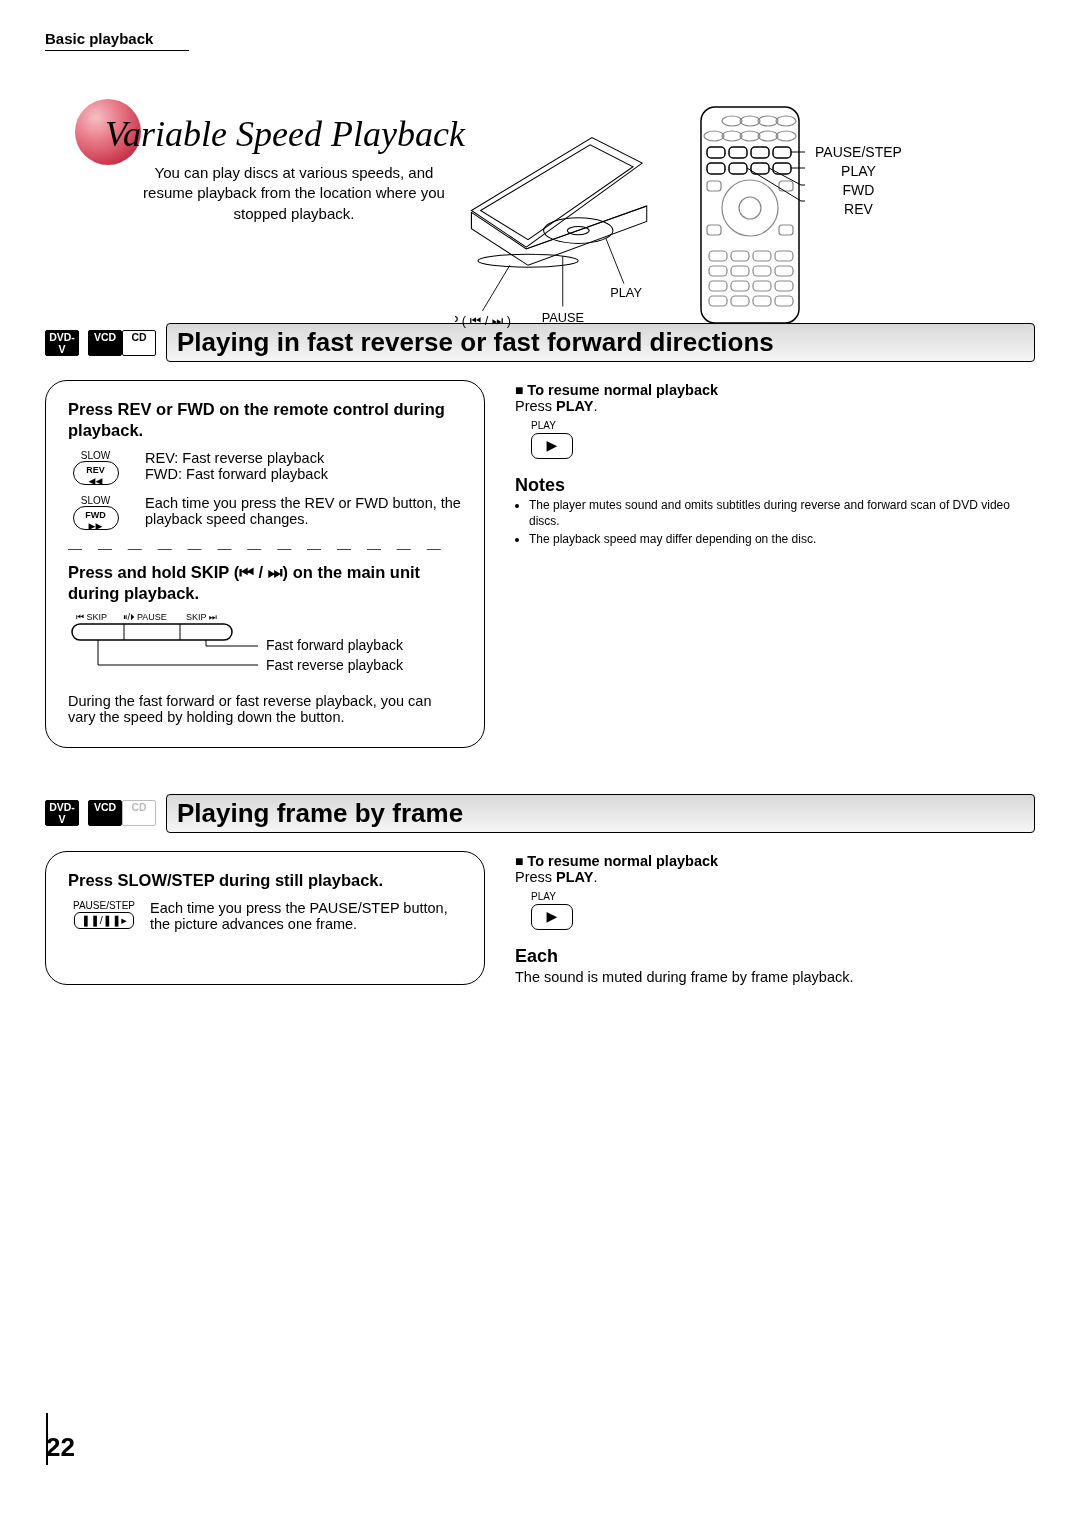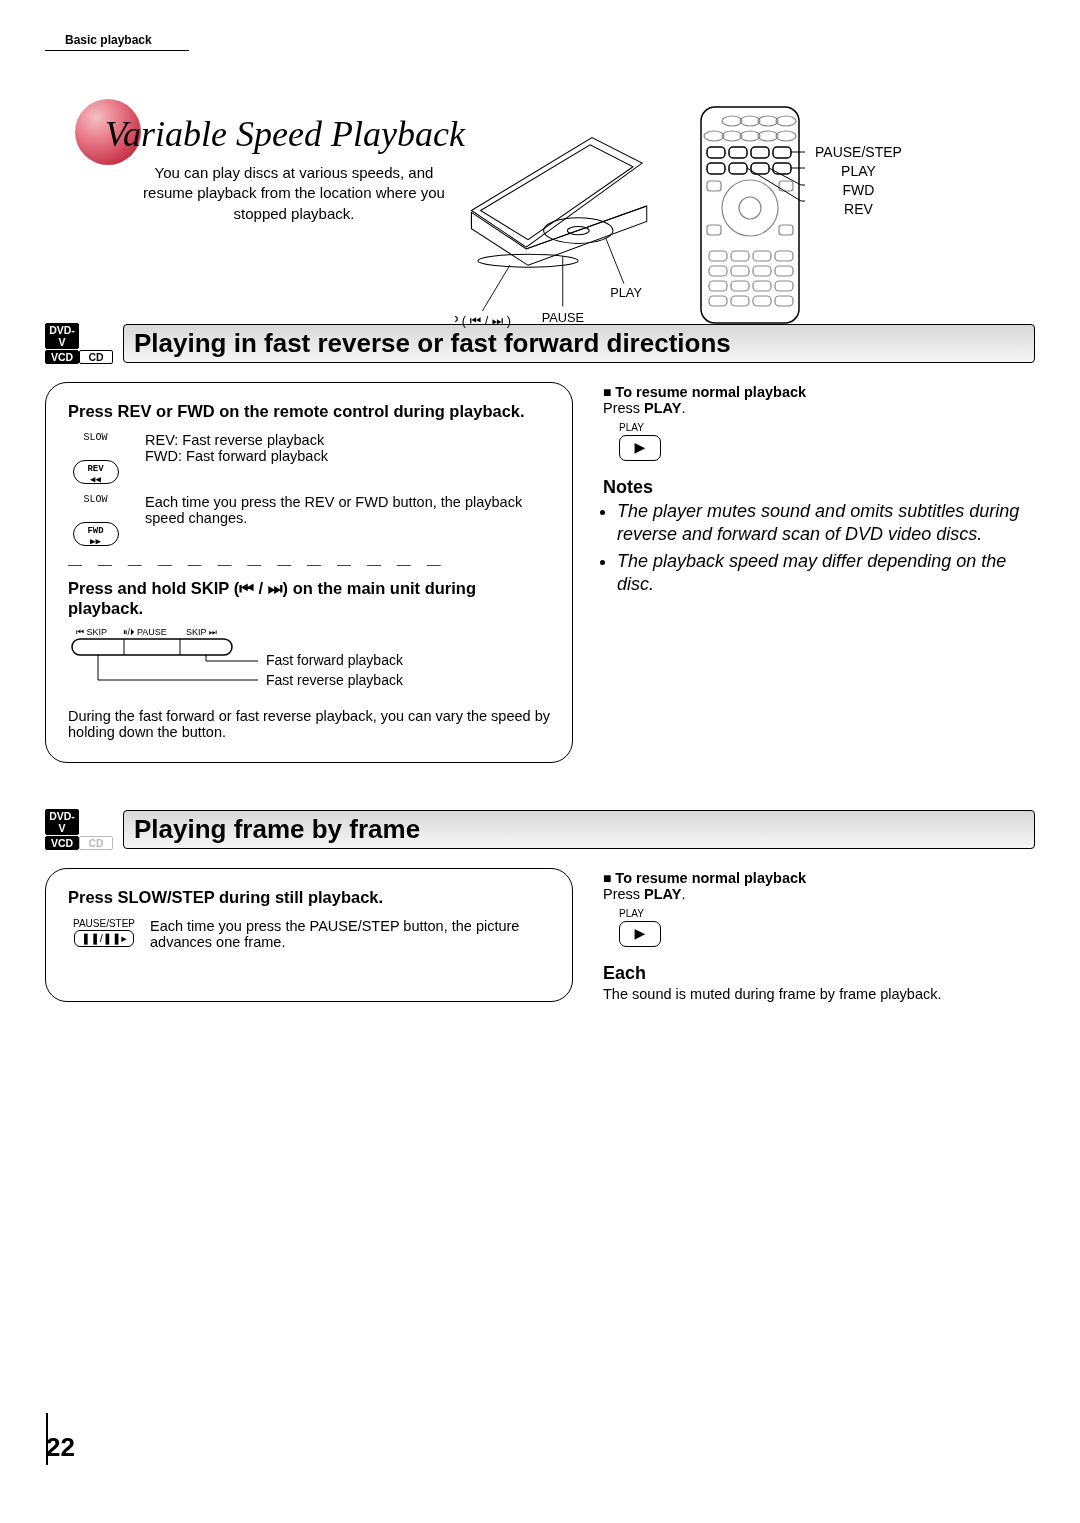--- a/index.html
+++ b/index.html
@@ -6,21 +6,21 @@
   body {
     width: 1080px;
     height: 1523px;
     background: #fff;
     font-family: Arial, Helvetica, sans-serif;
     color: #000;
     margin: 0;
     padding: 30px 45px;
     position: relative;
   }
-  .breadcrumb { font-weight: bold; font-size: 12px; margin-left: 20px; }
+  .breadcrumb { font-weight: bold; font-size: 15px; }
   .underline { border-bottom: 1px solid #000; width: 144px; margin-top: 2px; }
 
   .top-area { position: relative; height: 260px; margin-top: 12px; text-align: center;}
   .sphere {
     position:absolute; left:30px; top:36px;
     width:66px;height:66px;border-radius:50%;
     background: radial-gradient(circle at 32% 28%, #f5bfc4 0%, #e97b8a 35%, #c42c41 80%);
   }
   .main-title {
     position:absolute; left:60px; top:50px;
@@ -40,61 +40,61 @@
 
   .remote-block {
     position:absolute; left:650px; top:40px;
   }
   .remote-labels { position:absolute; left:770px; top:80px; font-size:14px; line-height:1.35; }
 
   .section-head {
     display:flex; align-items:center; gap:10px;
     margin-top: 0px;
   }
-  .badge-col { display:flex; flex-direction:column; gap:1px; font-family: Arial; }
+  .badge-col { display:flex; flex-direction:row; gap:9px; font-family: Arial; }
   .badge-row { display:flex; gap:0px; }
   .badge {
     font-size:10.5px; font-weight:bold; line-height:12px;
     border:1px solid #000; border-radius:2px;
     width:34px; text-align:center; padding:0 1px;
   }
   .badge.solid { background:#000; color:#fff; border-color:#000;}
   .badge.dim { color:#bbb; border-color:#bbb; }
 
   .section-bar {
     flex:1;
     font-size:26px; font-weight:bold;
     background: linear-gradient(to bottom, #d8d8d8 0%, #f6f6f6 100%);
     border:1px solid #000; border-radius:4px;
     padding:3px 10px;
   }
 
   .two-col { display:flex; gap:30px; margin-top:18px; }
   .panel {
     border:1px solid #000; border-radius:22px;
-    padding:18px 22px 22px; width:528px;
+    padding:18px 22px 22px; width:440px;
     font-size:14.5px;
     position:relative;
   }
   .right-col { flex:1; font-size:14.5px; padding-top:2px;}
 
   .bold-line { font-weight:bold; font-size:16.5px; line-height:1.25; }
   .mini-label { font-size:10px; }
 
   .remote-key {
     display:inline-block; width:46px; height:24px; border:1px solid #000;
     border-radius:4px; text-align:center; font-size:10px; position:relative;
   }
   .remote-key.pill { border-radius:14px; }
   .remote-key .inner { position:absolute; left:0; right:0; top:2px; }
 
   .sq { font-size:14px; }
   .notes-h { font-weight:bold; font-size:18px; margin-top:16px;}
   .note-list { padding-left:14px; margin:2px 0 0 0; }
-  .note-list li { margin-bottom:3px; font-size:18px; line-height:1.3;font-style:italic;}
+  .note-list li { margin-bottom:3px; font-size:12px; line-height:1.3;}
   .dash-divider {
     letter-spacing: 6px; color:#444; font-size:14px; margin:8px 0 6px;
     white-space:nowrap; overflow:hidden;
   }
 
   .play-key {
     display:inline-block; border:1px solid #000; border-radius:7px;
     width:42px; height:26px; text-align:center; line-height:22px; font-size:14px;
     margin-top:2px;
   }
@@ -107,21 +107,21 @@
   .pg {
     position:absolute; left:46px; bottom:60px;
     font-weight:bold; font-size:26px;
   }
   .pg-line {
     position:absolute; left:46px; bottom:58px; width:2px; height:52px; background:#000;
   }
 
   .two-col.second { margin-top:18px;}
   .panel.short { min-height:120px;}
-  .key-col { display:flex; flex-direction:column; align-items:center; gap:17px; margin-right:12px; width:55px;font-family:Liberation Mono, monospace;}
+  .key-col { display:flex; flex-direction:column; align-items:center; gap:0; margin-right:12px; width:55px;}
 
   .flexrow { display:flex; align-items:flex-start; gap:10px; margin:10px 0;}
   
   .section2-wrap { margin-top: 46px; }
 
   .arrow-line { stroke:#000; stroke-width:1; fill:none;}
 </style>
 </head>
 <body>
 

